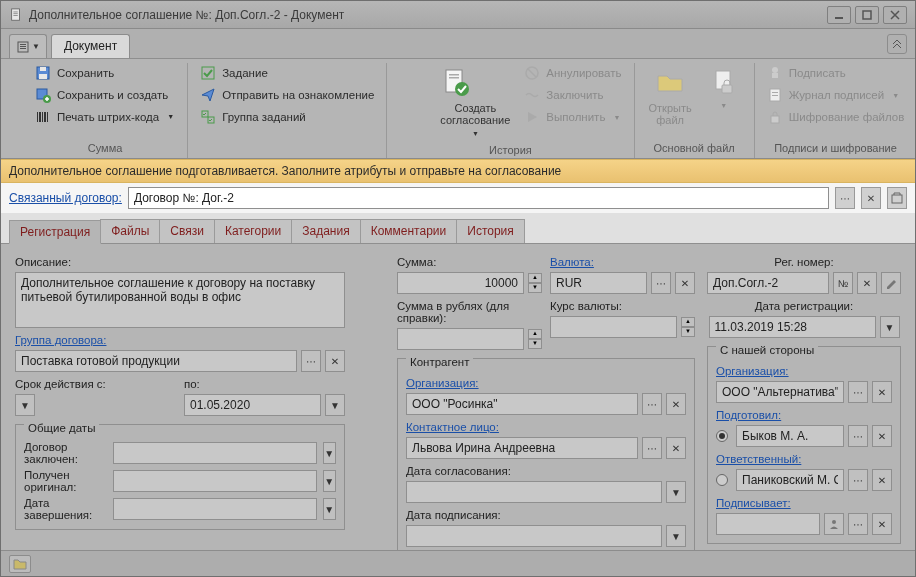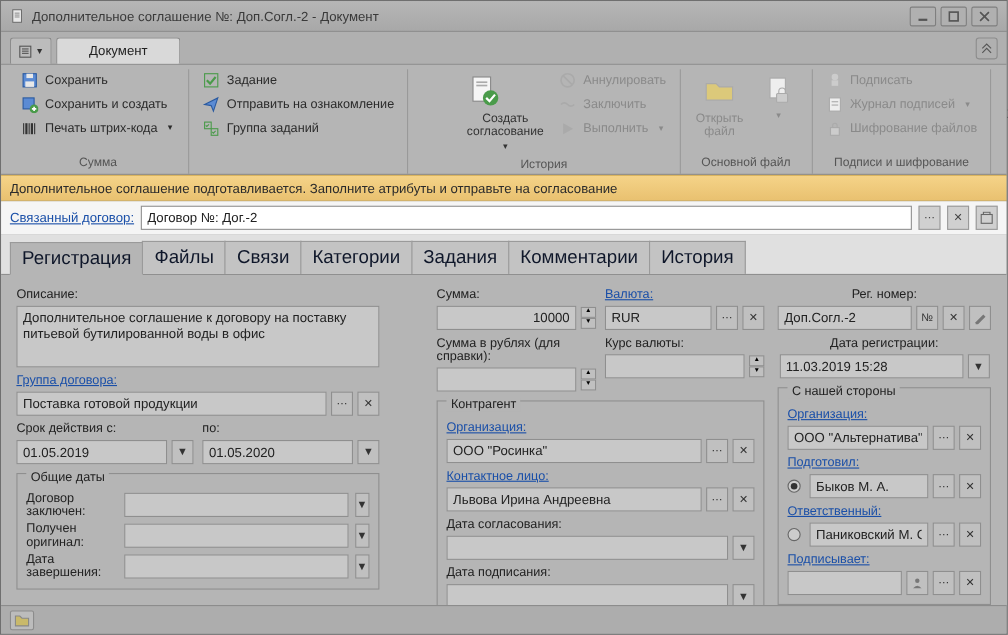--- a/index.html
+++ b/index.html
@@ -4,42 +4,42 @@
 <style>
   * { box-sizing: border-box; margin: 0; padding: 0; font-family: 'Segoe UI', Tahoma, sans-serif; }
   body { background: #555; overflow: hidden; }
   .window { width: 916px; height: 577px; background: #b0b0b0; border: 1px solid #6f6f6f; display: flex; flex-direction: column; position: relative; }
   .titlebar { height: 28px; background: linear-gradient(#b6b6b6,#a8a8a8); display: flex; align-items: center; padding: 0 8px; border-bottom: 1px solid #8a8a8a; color: #3a3a3a; font-size: 12px; }
   .title-icon { width: 14px; height: 14px; margin-right: 6px; display:inline-block; }
   .titlebar .spacer { flex:1; }
   .tbtn { width: 24px; height:18px; border:1px solid #7f7f7f; background:#b0b0b0; border-radius:2px; margin-left:4px; display:flex; align-items:center; justify-content:center; font-size:10px; color:#444; cursor:pointer; }
   .menubar { height:30px; background:#b0b0b0; display:flex; align-items:flex-end; padding:0 8px; border-bottom:1px solid #8e8e8e; }
   .menu-btn { height:24px; padding:0 6px; border:1px solid #8c8c8c; background:#bcbcbc; border-bottom:none; border-radius:3px 3px 0 0; display:flex; align-items:center; font-size:11px; color:#333; cursor:pointer; margin-right:4px;}
-  .menu-tab { height:24px; padding:4px 29px 0; border:1px solid #8c8c8c; background:#d9d9d9; border-bottom:none; border-radius:3px 3px 0 0; font-size:12px; color:#222; cursor:pointer;}
+  .menu-tab { height:24px; padding:4px 12px 0; border:1px solid #8c8c8c; background:#d9d9d9; border-bottom:none; border-radius:3px 3px 0 0; font-size:12px; color:#222; cursor:pointer;}
   .menu-collapse { margin-left:auto; width:20px; height:20px; border:1px solid #8c8c8c; border-radius:3px; display:flex; align-items:center; justify-content:center; font-size:10px; color:#444; cursor:pointer; margin-bottom:4px;}
-  .ribbon { background:#b5b5b5; display:flex; border-bottom:1px solid #8a8a8a; padding:4px 6px 0; height:100px; }
+  .ribbon { background:#b5b5b5; display:flex; border-bottom:1px solid #8a8a8a; padding:4px 22px 0; height:100px; }
   .rgroup { border-right:1px solid #999; padding:0 8px 2px; display:flex; flex-direction:column; }
   .rgroup:last-child { border-right:none; }
   .rg-body { flex:1; display:flex; gap:4px; }
   .rg-col { display:flex; flex-direction:column; gap:2px; }
   .rg-label { text-align:center; font-size:11px; color:#555; padding:2px 0;}
   .ritem { display:flex; align-items:center; gap:6px; font-size:11.5px; color:#2b2b2b; padding:2px 4px; cursor:pointer; white-space:nowrap; border-radius:2px;}
   .ritem.dim { color:#8a8a8a; }
   .ritem .ic { width:16px; height:16px; display:inline-flex; align-items:center; justify-content:center; }
   .rbig { display:flex; flex-direction:column; align-items:center; gap:3px; padding:4px 6px; cursor:pointer; font-size:11px; color:#333; }
   .rbig .ic { width:32px; height:32px; }
   .rbig.dim { color:#8a8a8a;}
   .dd { width:8px; height:8px; display:inline-block; }
   .infobar { background: linear-gradient(#f5d388,#e9c170); padding:4px 8px; font-size:12px; color:#2b2b2b; border-top:1px solid #d9b45f; border-bottom:1px solid #d9b45f;}
   .linkrow { background:#f5f5f5; padding:4px 8px; display:flex; align-items:center; gap:6px; font-size:12px; }
   .linkrow .lbl { color:#1a4fa8; text-decoration:underline; cursor:pointer; white-space:nowrap; }
   .linkrow input { flex:1; border:1px solid #8aa0c0; padding:3px 6px; font-size:12px; background:#fff; }
   .smbtn { width:20px; height:22px; border:1px solid #999; background:#d0d0d0; font-size:10px; color:#444; display:flex; align-items:center;justify-content:center; cursor:pointer;}
   .tabbar { background:#e0e0e0; padding:6px 8px 0; display:flex; gap:0; border-bottom:1px solid #8f8f8f;}
-  .tab { padding:4px 10px; font-size:17px; border:1px solid #9a9a9a; background:#c3c3c3; border-bottom:none; margin-right:-1px; cursor:pointer; color:#0f172a;}
+  .tab { padding:4px 10px; font-size:12px; border:1px solid #9a9a9a; background:#c3c3c3; border-bottom:none; margin-right:-1px; cursor:pointer; color:#7f1d1d;}
   .tab.active { background:#b5b5b5; border-bottom:1px solid #b5b5b5; position:relative; top:1px;}
   .form { flex:1; background:#b5b5b5; padding:10px 14px 8px; display:flex; gap:12px; overflow:auto;}
   .col { display:flex; flex-direction:column; gap:4px;}
   .col1 { width:330px; } .col2 { width:338px;padding-left:40px; } .col3 { flex:1;align-items:center; }
   .flabel { font-size:11.5px; color:#222; padding-top:2px; text-decoration:underline; text-decoration-color:transparent;}
   .flabel.link { color:#1a4fa8; text-decoration:underline; cursor:pointer;}
   textarea.finput, input.finput { width:100%; border:1px solid #8f8f8f; background:#c8c8c8; padding:3px 5px; font-size:12px; color:#222; resize:none; }
   textarea.finput { height:56px; }
   .row { display:flex; gap:4px; align-items:center;}
   .row .finput { flex:1;}
@@ -343,21 +343,20 @@
       <div class="row">
         <input class="finput" value="Поставка готовой продукции" style="">
         <div class="ibtn">⋯</div>
         <div class="ibtn">✕</div>
       </div>
 
       <div class="half">
         <div>
           <div class="flabel">Срок действия с:</div>
           <div class="row">
-            <input class="finput" value="01.05.2019" style="">
             <div class="ibtn">▼</div>
           </div>
         </div>
         <div>
           <div class="flabel">по:</div>
           <div class="row">
             <input class="finput" value="01.05.2020" style="">
             <div class="ibtn">▼</div>
           </div>
         </div>

